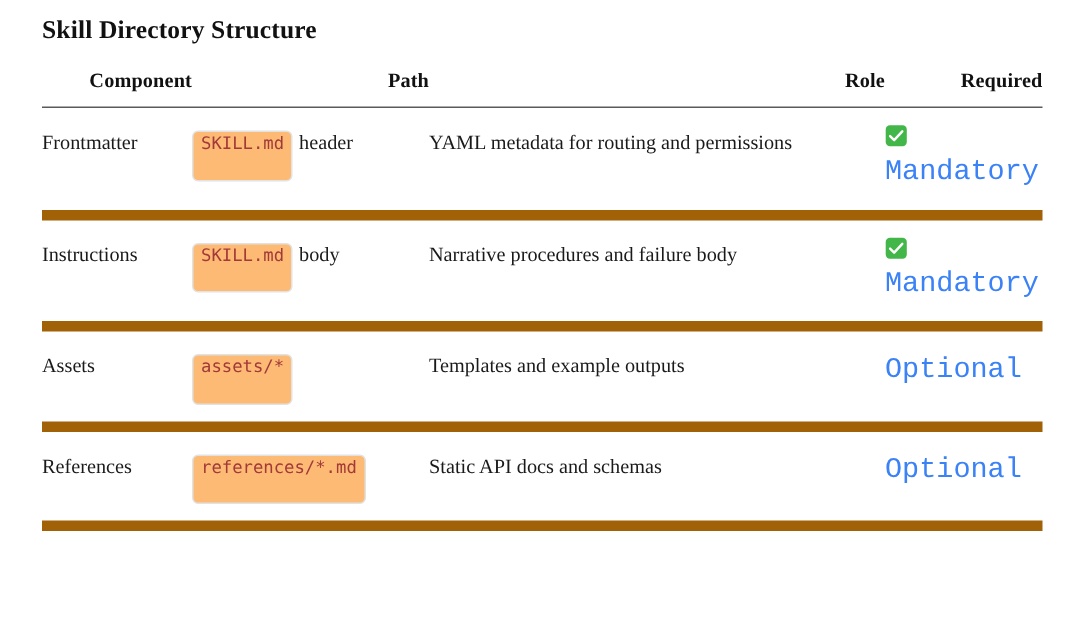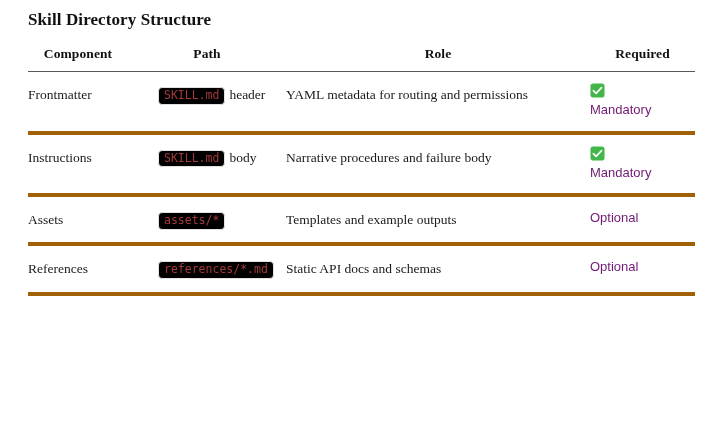--- a/index.html
+++ b/index.html
@@ -36,87 +36,86 @@
   }
 
   table.skill-table {
     width: 667px;
     border-collapse: collapse;
     margin-top: 15px;
     table-layout: fixed;
   }
 
   table.skill-table th {
-    text-align: center;
+    text-align: right;
     font-family: "Liberation Serif", "DejaVu Serif", serif;
     font-size: 13.5px;
     font-weight: bold;
     color: #111111;
     padding: 0 0 9px 0;
     vertical-align: bottom;
     border-bottom: 1.6px solid #5a5a5a;
     letter-spacing: 0.1px;
   }
 
   table.skill-table td {
     font-family: "Liberation Serif", "DejaVu Serif", serif;
     font-size: 13.5px;
     color: #1a1a1a;
     padding: 11px 8px 11px 0;
     vertical-align: top;
-    border-bottom: 4px solid #a16207;
+    border-bottom: 7px solid #a16207;
     line-height: 1.72;
   }
 
   table.skill-table tr.row-last td {
     border-bottom: 1px solid #d0d0d0;
   }
 
   
   col.c-component { width: 100px; }
   col.c-path      { width: 158px; }
   col.c-role      { width: 304px; }
   col.c-required  { width: 105px; }
 
   td.cell-path { padding-right: 4px; }
 
   code.path-code {
     font-family: "DejaVu Sans Mono", "Liberation Mono", monospace;
     font-size: 11.5px;
     color: #a33a3a;
-    background: #000000;
+    background: #fdba74;
     border: 1px solid #e2e2e2;
     border-radius: 4px;
-    padding: 2px 5px 2px 5px;
+    padding: 2px 5px 18px 5px;
     white-space: nowrap;
     line-height: 1;
     display: inline-block;
     vertical-align: baseline;
-    margin-left: 30px;
   }
 
   .path-suffix {
     font-family: "Liberation Serif", "DejaVu Serif", serif;
     font-size: 13.5px;
     color: #1a1a1a;
     margin-left: 4px;
   }
 
   .check-icon {
     display: block;
     width: 15px;
     height: 15px;
     margin-bottom: 2px;
   }
 
   .req-label {
     display: block;
-    font-family: Liberation Sans, sans-serif;
-    font-size: 13px;
-    color: #701a75;
+    font-family: Liberation Mono, monospace;
+    font-size: 19px;
+    color: #3b82f6;
     line-height: 1.5;
   }
 
   .req-label.inline-only {
     margin: 0;
   }
 </style>
 </head>
 <body>
 

